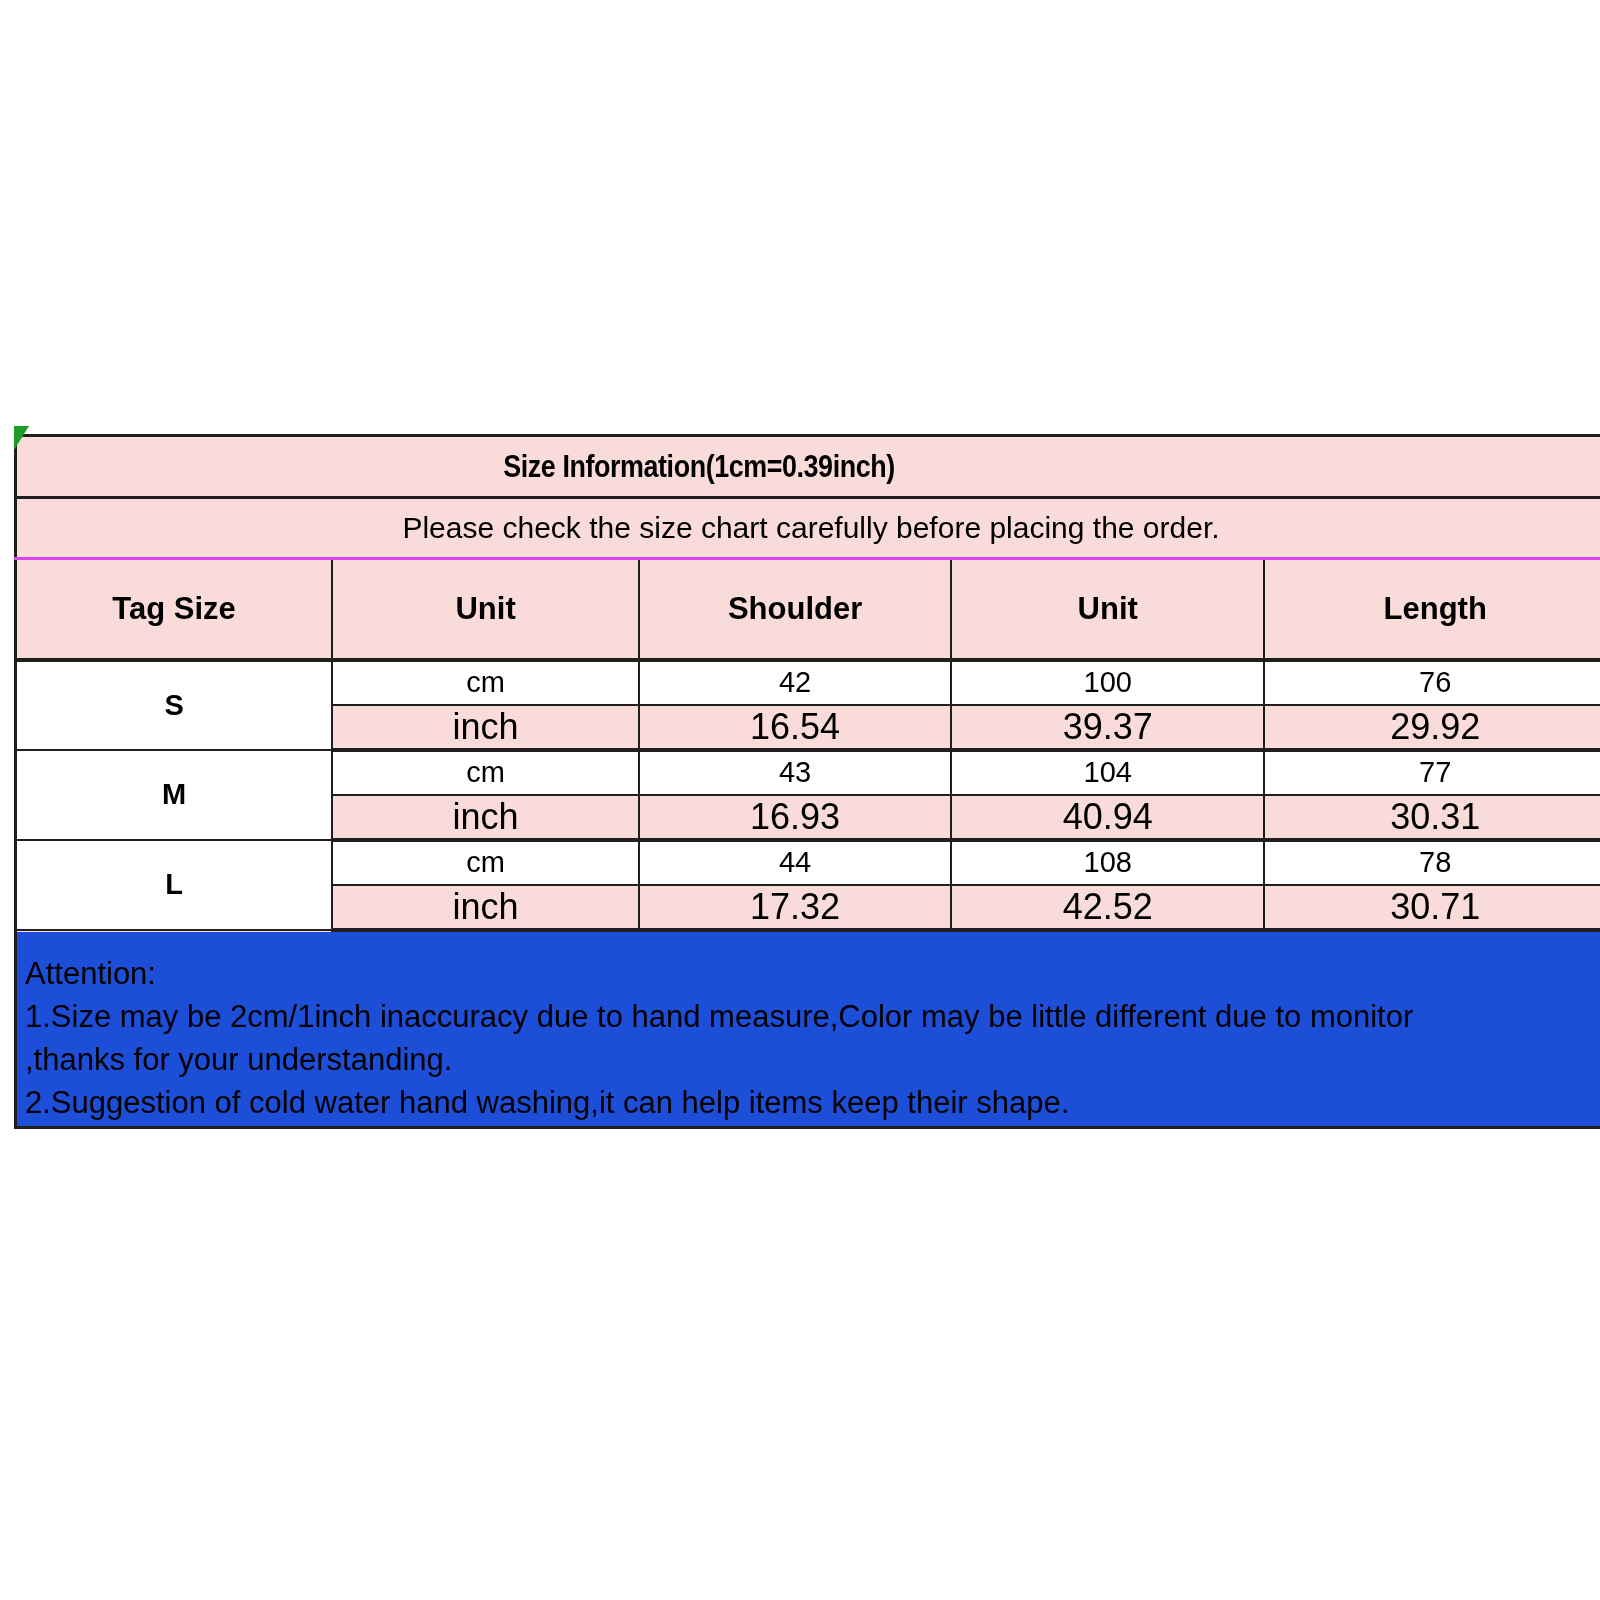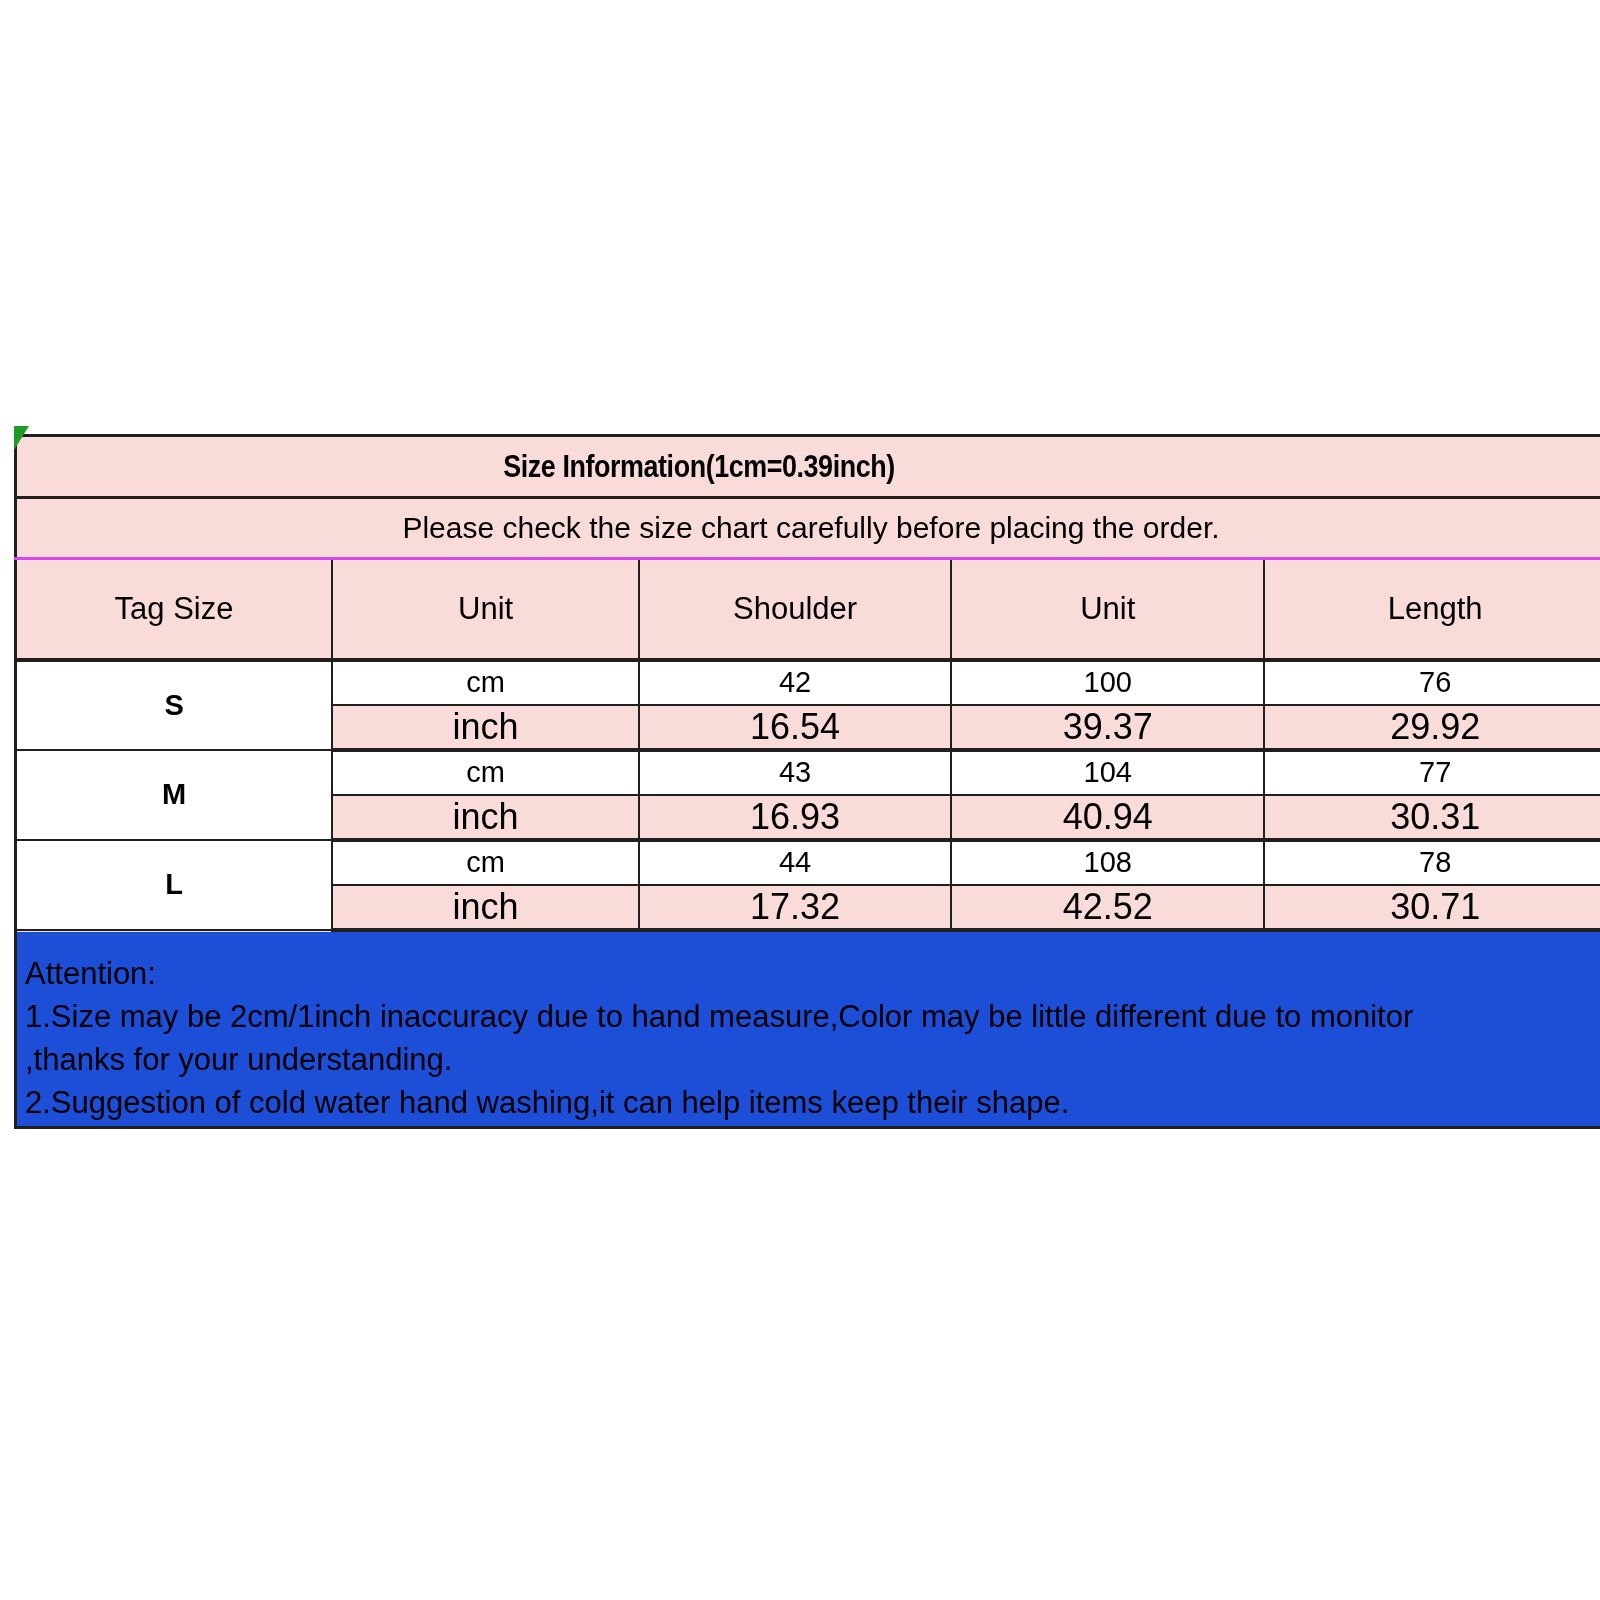--- a/index.html
+++ b/index.html
@@ -57,21 +57,21 @@
     white-space: nowrap;
   }
   tr.r-sub td {
     height: 61px;
     font-size: 30px;
     border-bottom: 3px solid #d946ef;
   }
   tr.r-head th {
     height: 101px;
     font-size: 31px;
-    font-weight: normal;
+    font-weight: bold;
     background: #f9dcd9;
     border-bottom: 4px solid #1f1f1f;
   }
   tr.r-cm td { height: 45px; background: #ffffff; font-size: 29px; }
   tr.r-inch td { height: 45px; background: #f9dcd9; font-size: 36px; border-bottom: 4px solid #1f1f1f; }
   td.tag-cell {
     background: #ffffff;
     font-size: 42px;
     font-weight: bold;
   }

